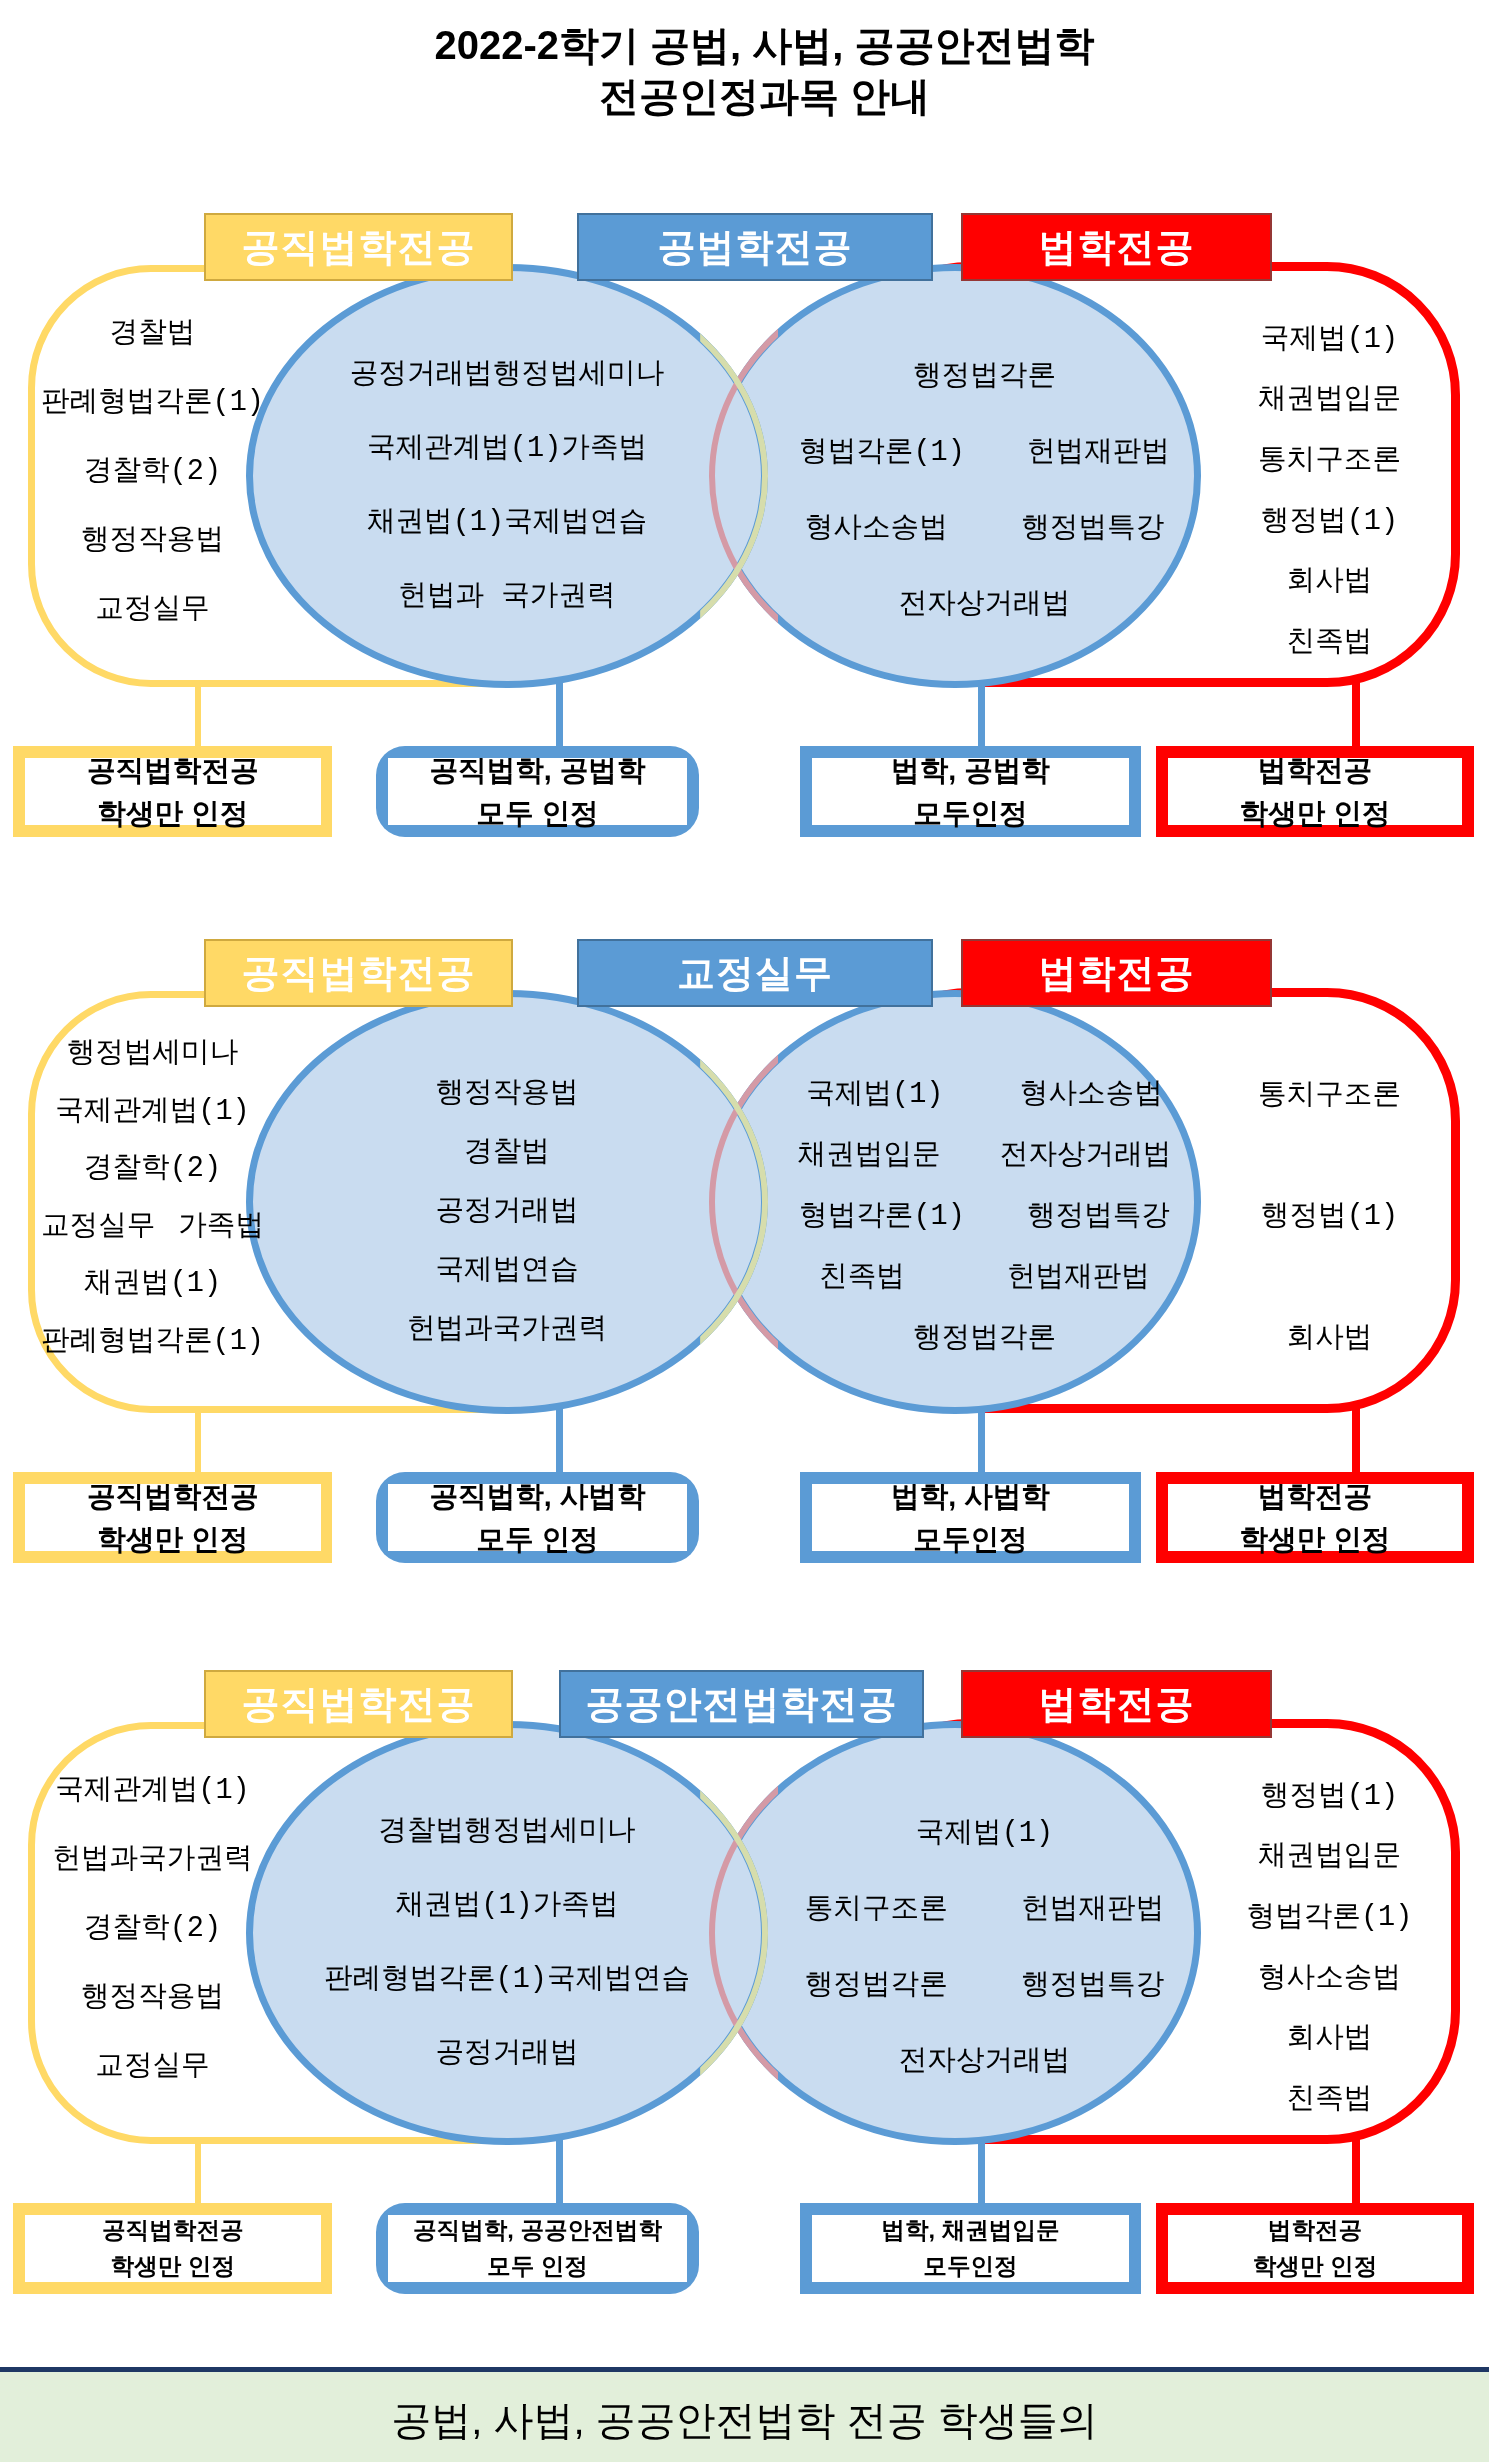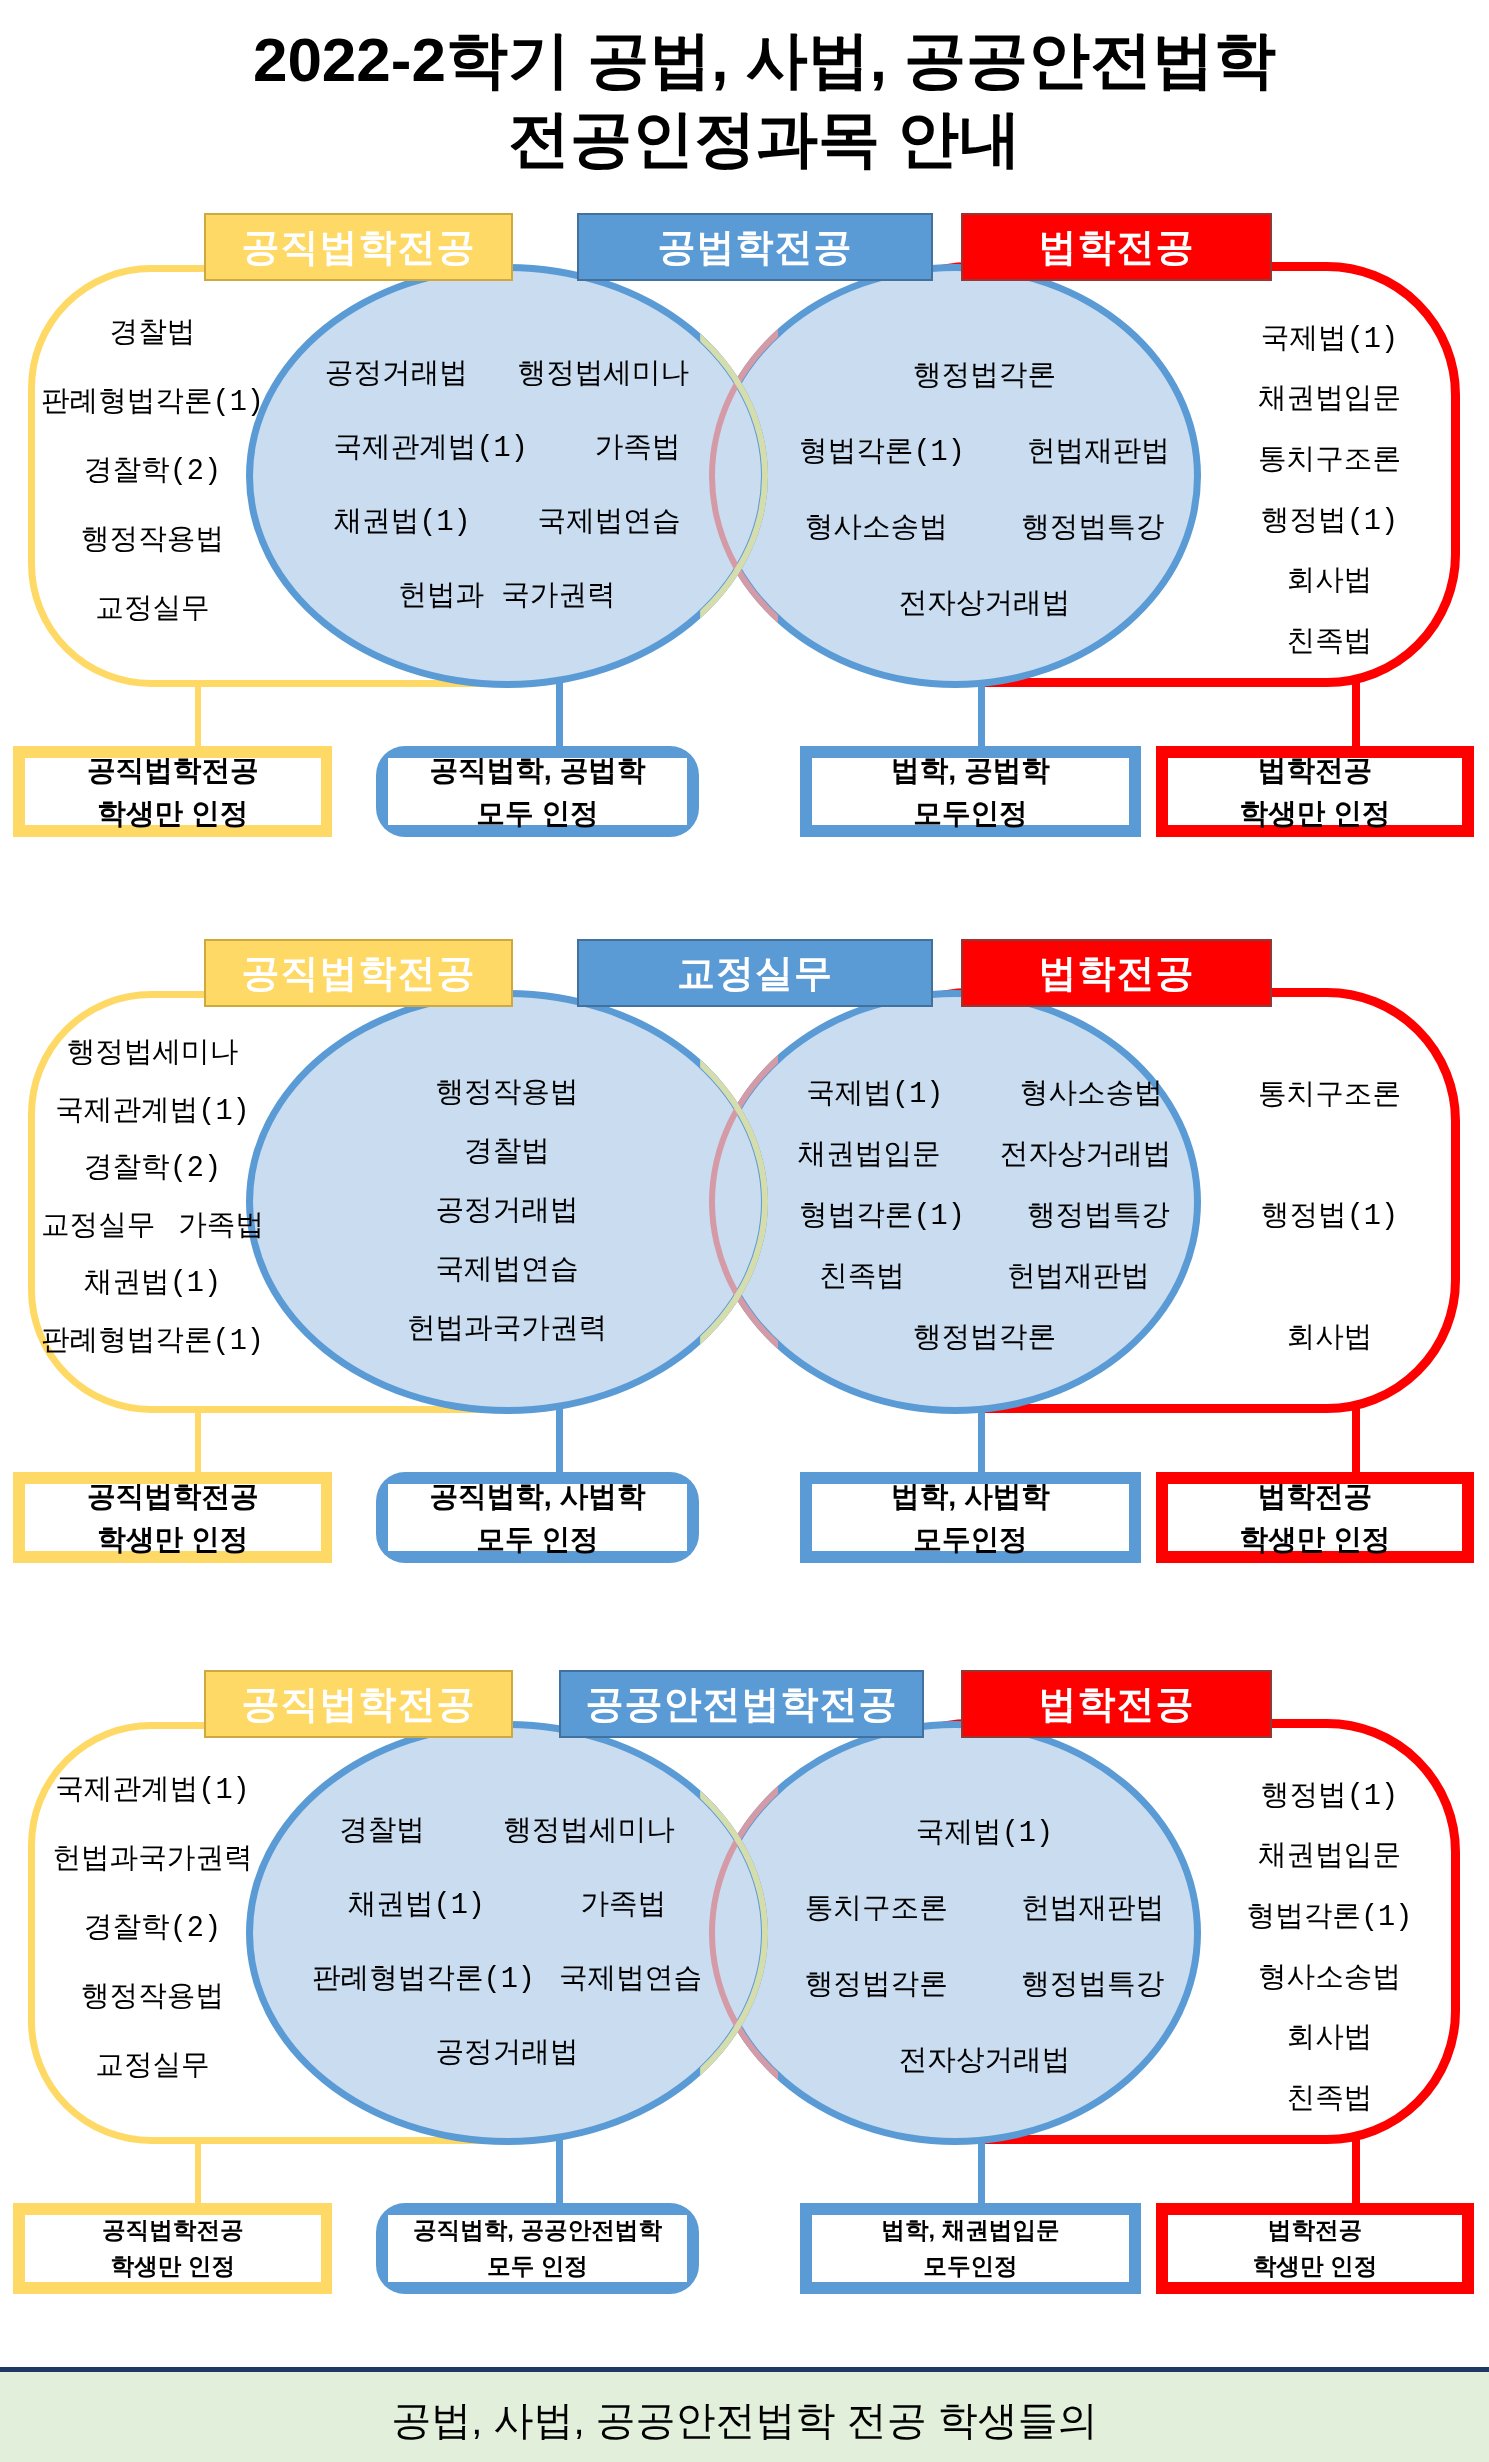--- a/index.html
+++ b/index.html
@@ -4,41 +4,41 @@
 <style>
   :root{
     --yellow:#FFD966; --blue:#5B9BD5; --red:#FF0000; --fill:#C9DCF0;
     --green-arc:#D6DDAC; --pink-arc:#D49AA6; --navy:#1F3864; --footer-bg:#E2EFDA;
   }
   *{margin:0;padding:0;box-sizing:border-box;}
   body{background:#ffffff;}
   .page{position:relative;width:1489px;height:2606px;background:#fff;
         font-family:"Liberation Sans","DejaVu Sans",sans-serif;overflow:hidden;color:#000;}
   .title{position:absolute;top:19.7px;left:0;width:100%;text-align:center;
-         font-size:62px;font-weight:700;line-height:1.28;white-space:pre-line;padding-left:40px;}
+         font-size:40px;font-weight:700;line-height:1.28;white-space:pre-line;padding-left:40px;}
 
   .venn-section{position:absolute;left:0;width:1489px;height:625px;}
   .s1{top:213px}.s2{top:939px}.s3{top:1670px}
 
   .yellow-rect{position:absolute;left:28px;top:52px;width:611px;height:422px;
                border:7.9px solid var(--yellow);border-radius:123px;background:#fff;z-index:1;}
   .red-rect{position:absolute;left:837px;top:49px;width:623px;height:425px;
             border:9.8px solid var(--red);border-radius:133px;background:#fff;z-index:1;}
   .ellipse{position:absolute;top:51px;height:424px;border-radius:50%;z-index:2;}
   .e-right{left:709px;width:492px;background:var(--fill);border:7.9px solid var(--blue);}
   .e-left{left:246px;width:522px;background:var(--fill);border:7.9px solid var(--blue);}
   .arc{position:absolute;top:51px;height:424px;border-radius:50%;background:transparent;z-index:3;}
   .arc-pink{left:709px;width:492px;border:6.9px solid var(--pink-arc);clip-path:inset(0 86% 0 0);}
   .arc-green{left:246px;width:522px;border:6.9px solid var(--green-arc);clip-path:inset(0 0 0 87%);}
 
   .zone{position:absolute;display:flex;flex-direction:column;justify-content:space-around;z-index:5;font-family:Liberation Mono, monospace;}
   .course-row{display:flex;justify-content:space-around;align-items:center;}
   .course{font-size:28.6px;color:#000;white-space:nowrap;}
   .z-left  {left:29.5px;  top:84px;width:246px;height:345px;}
-  .z-cleft {left:300px; top:123px;width:414px;height:295px;}
+  .z-cleft {left:300px; top:123px;width:414px;height:295px;align-items:center;}
   .z-cright{left:768px;top:123px;width:433px;height:305px;}
   .z-right {left:1216px;top:94px;width:227px;height:364px;}
 
   .hdr{position:absolute;top:0;height:68px;display:flex;align-items:center;justify-content:center;
        color:#fff;font-weight:700;font-size:38px;letter-spacing:1px;z-index:6;}
   .hdr-left  {left:204px; width:309px;background:var(--yellow);border:2.5px solid #cfa93f;}
   .hdr-center{left:577px;width:356px;background:var(--blue);border:2.5px solid #41719C;}
   .s3 .hdr-center{left:559px;width:365px;}
   .hdr-right {left:961px;width:311px;background:var(--red);border:2.5px solid #953735;}
 

